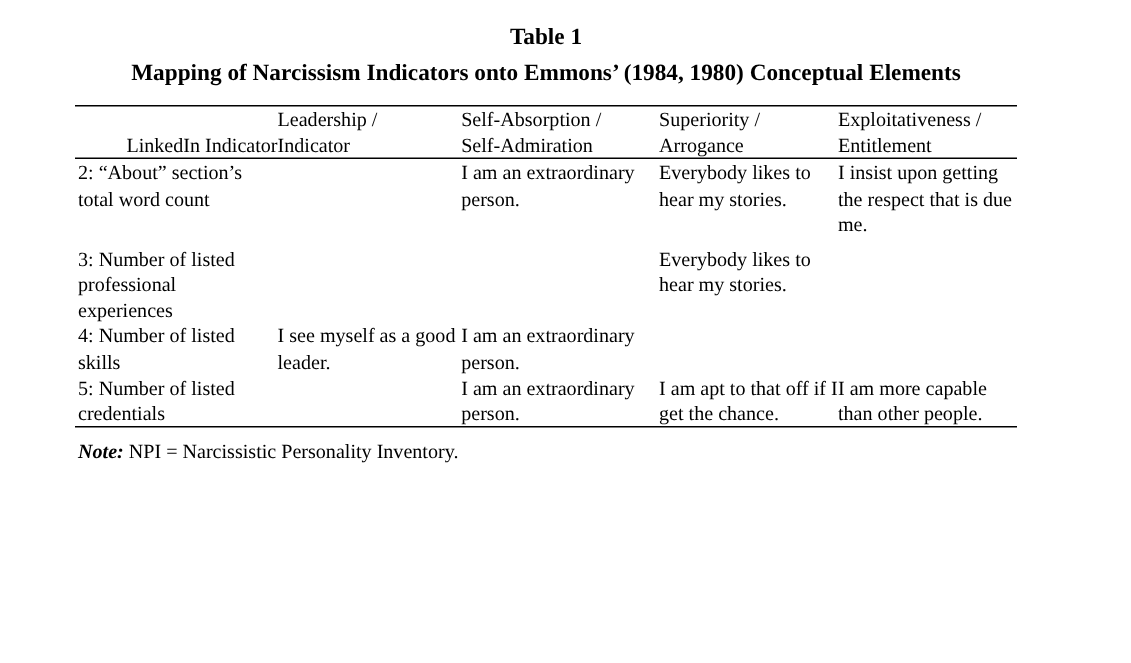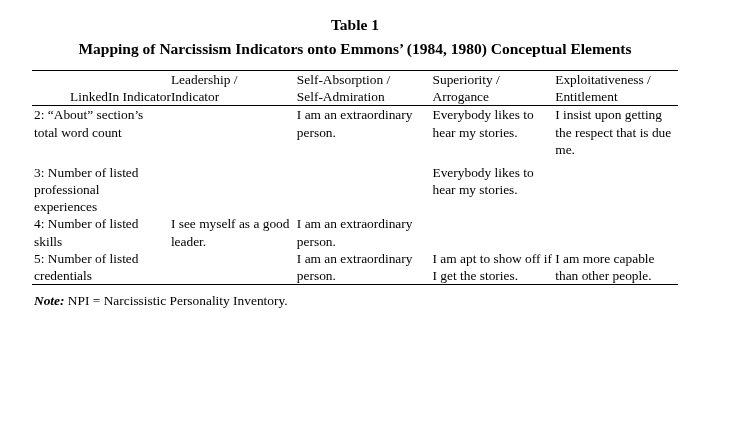--- a/index.html
+++ b/index.html
@@ -12,21 +12,21 @@
     height: 442px;
     font-family: "Liberation Serif", serif;
     color: #000000;
     overflow: hidden;
   }
   .page {
     position: relative;
     width: 712px;
     height: 442px;
     box-sizing: border-box;
-    padding: 14px 34px 0 32px;
+    padding: 14px 34px 0 50px;
   }
   .table-label {
     text-align: center;
     font-weight: bold;
     font-size: 15.5px;
     line-height: 1.4;
     margin: 0 0 2px 0;
   }
   .table-title {
     text-align: center;
@@ -170,21 +170,21 @@
         <td class="ind">4: Number of listed skills</td>
         <td>I see myself as a good leader.</td>
         <td>I am an extraordinary person.</td>
         <td></td>
         <td></td>
       </tr>
       <tr>
         <td class="ind">5: Number of listed credentials</td>
         <td></td>
         <td>I am an extraordinary person.</td>
-        <td>I am apt to show off if I get the stories.</td>
+        <td>I am apt to that off if I get the chance.</td>
         <td>I am more capable than other people.</td>
       </tr>
     </tbody>
   </table>
 
   <hr class="rule">
 
   <div class="note">
     <i>Note:</i><span> NPI = Narcissistic Personality Inventory.</span>
   </div>

